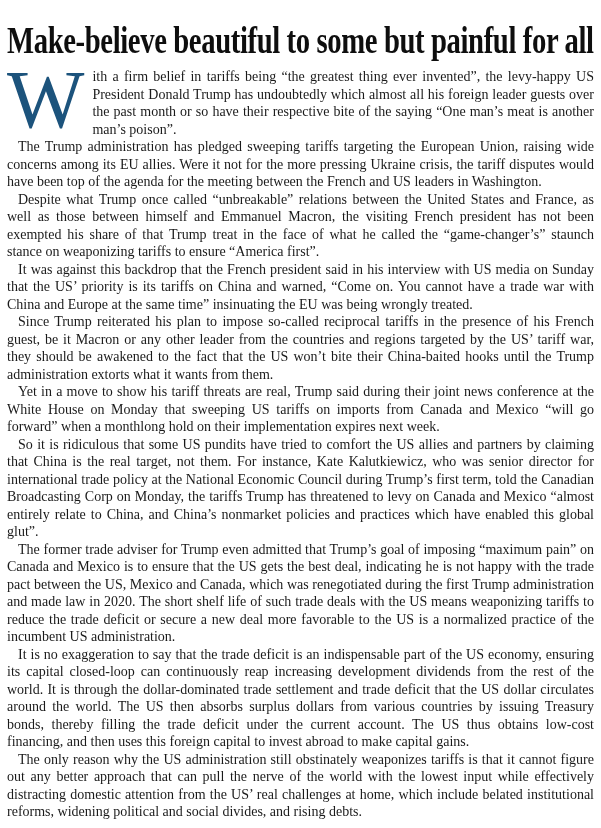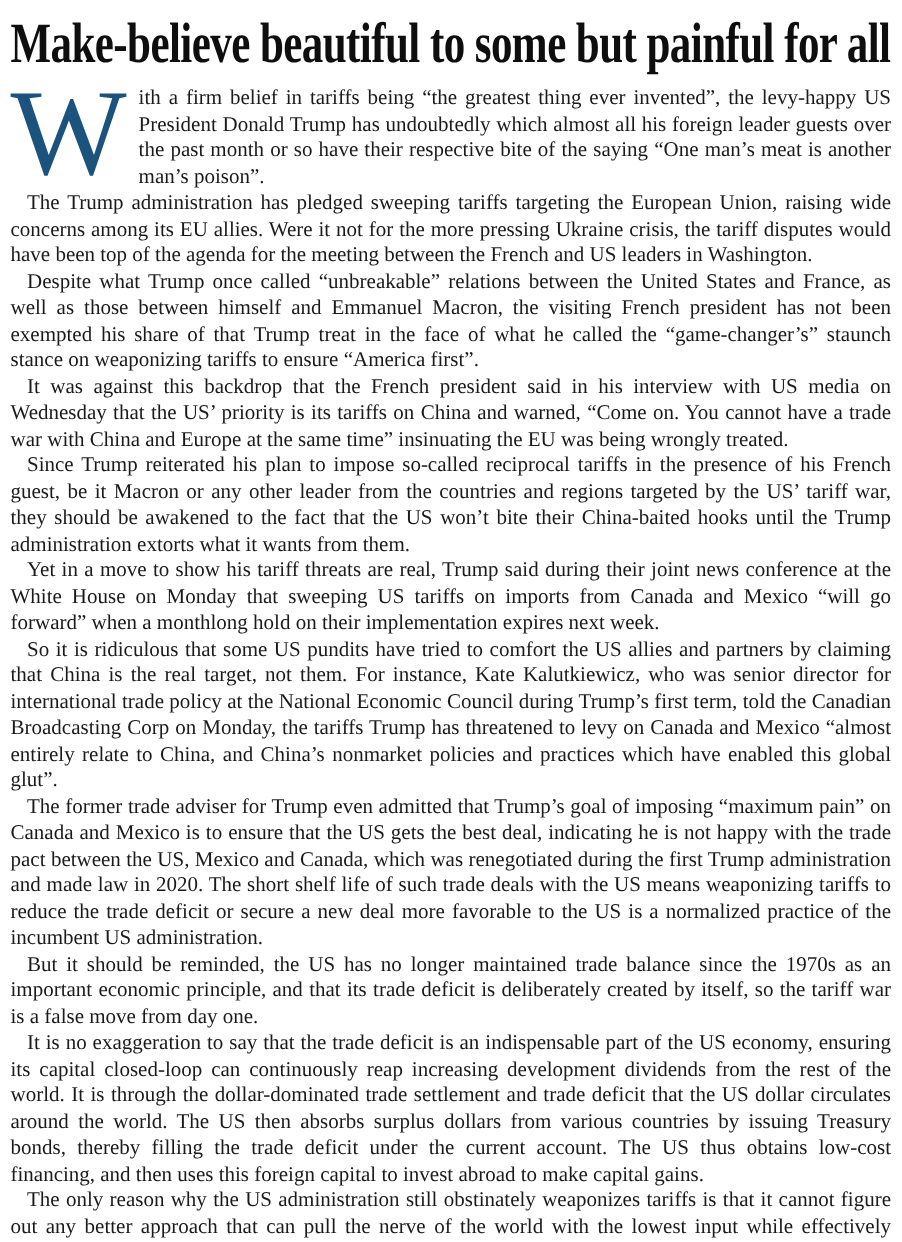--- a/index.html
+++ b/index.html
@@ -9,21 +9,21 @@
   }
   .page {
     width: 601px;
     height: 828px;
     box-sizing: border-box;
     padding: 6px 7px 0 7px;
     overflow: hidden;
     background: var(--background, #ffffff);
   }
   h1.headline {
-    margin: 5px 0 9px 0;
+    margin: 16px 0 9px 0;
     font-family: "Liberation Serif", serif;
     font-weight: bold;
     font-size: 38px;
     line-height: 37px;
     letter-spacing: -0.5px;
     color: var(--headline, #0e0e0e);
     white-space: nowrap;
     overflow: visible;
   }
   .headline-inner {
@@ -61,23 +61,22 @@
 </head>
 <body>
 
 <div class="page">
   <h1 class="headline"><span class="headline-inner" style="transform: scaleX(0.754499);">Make-believe beautiful to some but painful for all</span></h1>
 
   <div class="article-body" lang="en">
     <p class="lead"><span class="dropcap">W</span><span>ith a firm belief in tariffs being “the greatest thing ever invented”, the levy-happy US President Donald Trump has undoubtedly which almost all his foreign leader guests over the past month or so have their respective bite of the saying “One man’s meat is another man’s poison”.</span></p>
     <p>The Trump administration has pledged sweeping tariffs targeting the European Union, raising wide concerns among its EU allies. Were it not for the more pressing Ukraine crisis, the tariff disputes would have been top of the agenda for the meeting between the French and US leaders in Washington.</p>
     <p>Despite what Trump once called “unbreakable” relations between the United States and France, as well as those between himself and Emmanuel Macron, the visiting French president has not been exempted his share of that Trump treat in the face of what he called the “game-changer’s” staunch stance on weaponizing tariffs to ensure “America first”.</p>
-    <p>It was against this backdrop that the French president said in his interview with US media on Wednesday that the US’ priority is its tariffs on China and warned, “Come on. You cannot have a trade war with China and Europe at the same time” insinuating the EU was being wrongly treated.</p>
+    <p>It was against this backdrop that the French president said in his interview with US media on Sunday that the US’ priority is its tariffs on China and warned, “Come on. You cannot have a trade war with China and Europe at the same time” insinuating the EU was being wrongly treated.</p>
     <p>Since Trump reiterated his plan to impose so-called reciprocal tariffs in the presence of his French guest, be it Macron or any other leader from the countries and regions targeted by the US’ tariff war, they should be awakened to the fact that the US won’t bite their China-baited hooks until the Trump administration extorts what it wants from them.</p>
     <p>Yet in a move to show his tariff threats are real, Trump said during their joint news conference at the White House on Monday that sweeping US tariffs on imports from Canada and Mexico “will go forward” when a monthlong hold on their implementation expires next week.</p>
     <p>So it is ridiculous that some US pundits have tried to comfort the US allies and partners by claiming that China is the real target, not them. For instance, Kate Kalutkiewicz, who was senior director for international trade policy at the National Economic Council during Trump’s first term, told the Canadian Broadcasting Corp on Monday, the tariffs Trump has threatened to levy on Canada and Mexico “almost entirely relate to China, and China’s nonmarket policies and practices which have enabled this global glut”.</p>
     <p>The former trade adviser for Trump even admitted that Trump’s goal of imposing “maximum pain” on Canada and Mexico is to ensure that the US gets the best deal, indicating he is not happy with the trade pact between the US, Mexico and Canada, which was renegotiated during the first Trump administration and made law in 2020. The short shelf life of such trade deals with the US means weaponizing tariffs to reduce the trade deficit or secure a new deal more favorable to the US is a normalized practice of the incumbent US administration.</p>
-    <p>But it should be reminded, the US has no longer maintained trade balance since the 1970s as an important economic principle, and that its trade deficit is deliberately created by itself, so the tariff war is a false move from day one.</p>
     <p>It is no exaggeration to say that the trade deficit is an indispensable part of the US economy, ensuring its capital closed-loop can continuously reap increasing development dividends from the rest of the world. It is through the dollar-dominated trade settlement and trade deficit that the US dollar circulates around the world. The US then absorbs surplus dollars from various countries by issuing Treasury bonds, thereby filling the trade deficit under the current account. The US thus obtains low-cost financing, and then uses this foreign capital to invest abroad to make capital gains.</p>
     <p>The only reason why the US administration still obstinately weaponizes tariffs is that it cannot figure out any better approach that can pull the nerve of the world with the lowest input while effectively distracting domestic attention from the US’ real challenges at home, which include belated institutional reforms, widening political and social divides, and rising debts.</p>
 
   </div>
 </div>
 
 </body></html>

